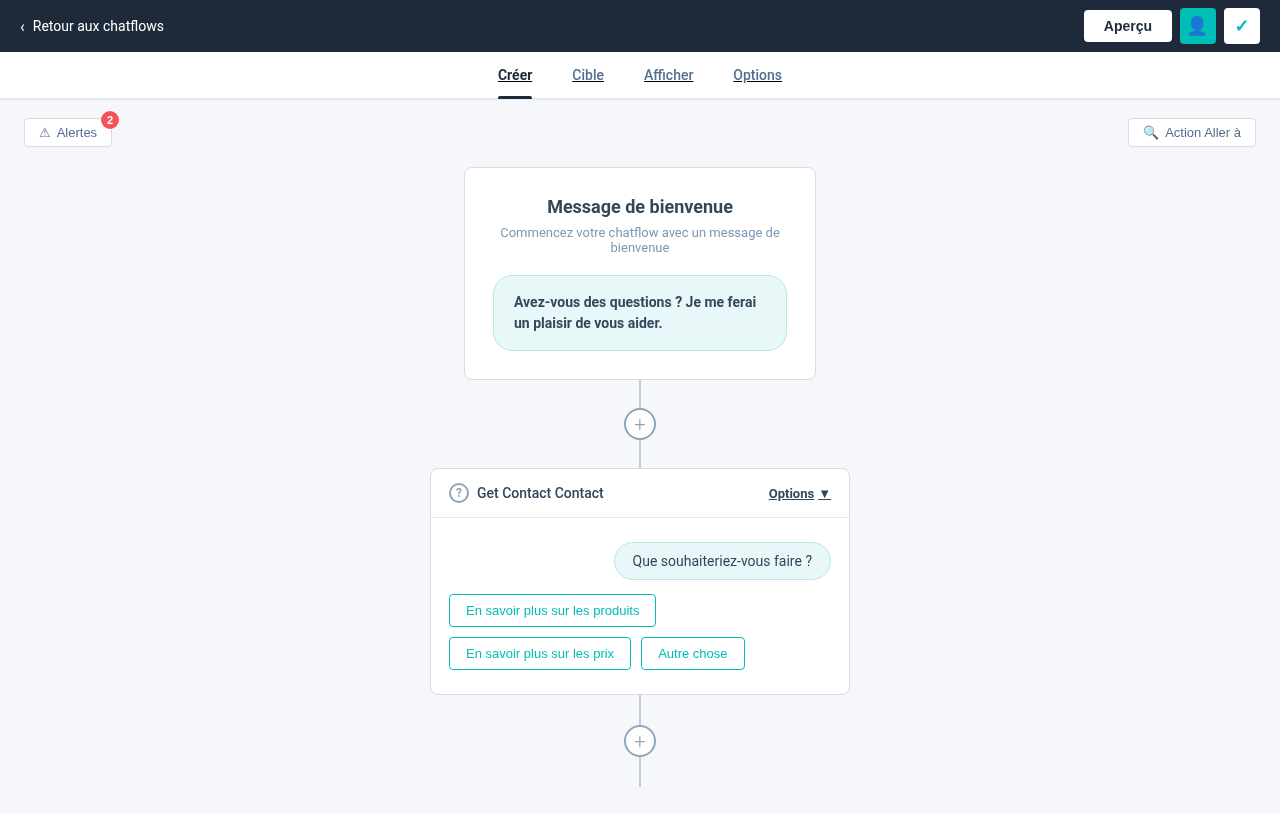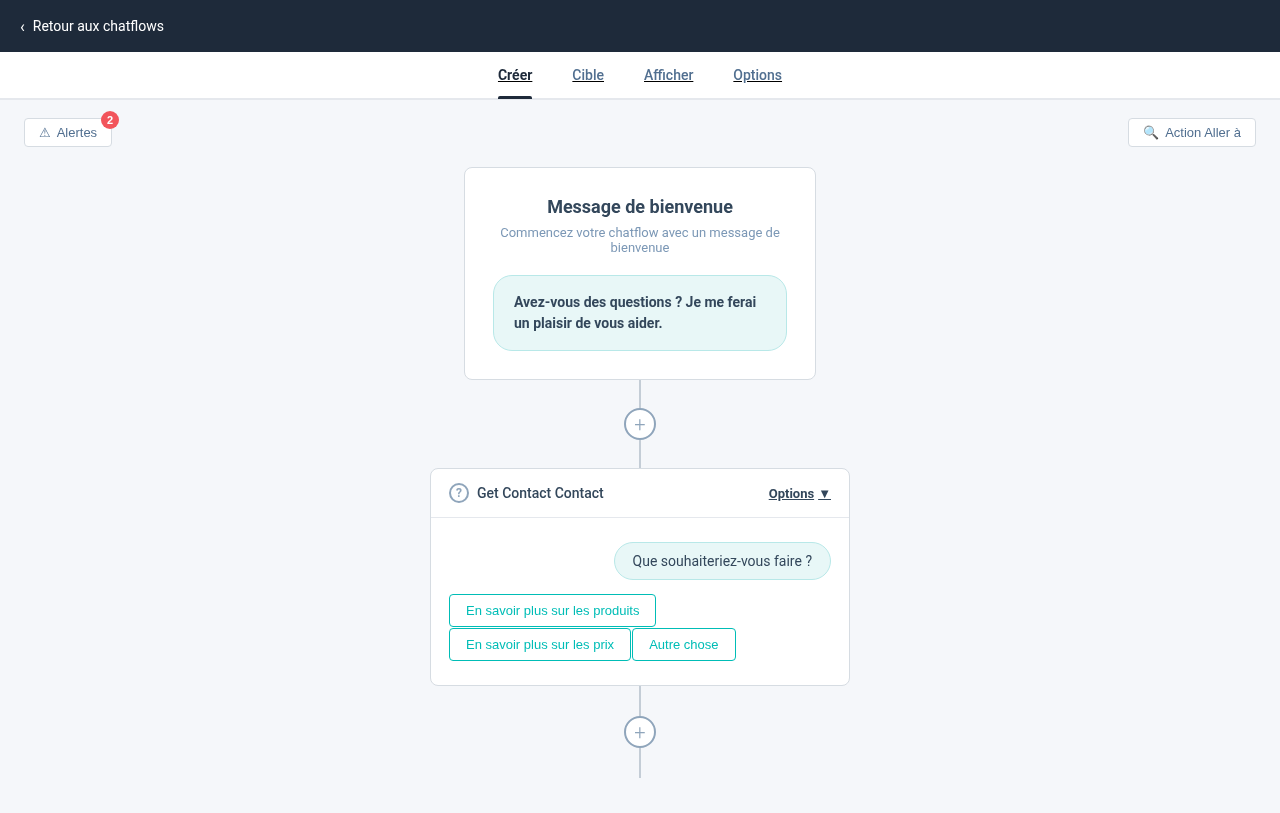--- a/index.html
+++ b/index.html
@@ -284,21 +284,21 @@
       background: #e8f7f7;
       border: 1px solid #b8e8e8;
       border-radius: 20px;
       padding: 10px 18px;
       font-size: 14px;
       color: #33475b;
     }
     .answer-buttons {
       display: flex;
       flex-wrap: wrap;
-      gap: 1px;
+      gap: 10px;
     }
     .answer-btn {
       border: 1.5px solid #00bdb6;
       border-radius: 4px;
       padding: 8px 16px;
       font-size: 13px;
       color: #00bdb6;
       background: #fff;
       cursor: pointer;
     }
@@ -310,20 +310,29 @@
     }
   </style>
 </head>
 <body>
 
 <nav class="top-nav">
   <a class="back-link">
     <span class="back-arrow">‹</span>
     <span>Retour aux chatflows</span>
   </a>
+  <div class="nav-right">
+    <button class="apercu-btn">Aperçu</button>
+    <button class="teal-icon-btn">
+      <span>👤</span>
+    </button>
+    <button class="check-btn">
+      <span>✓</span>
+    </button>
+  </div>
 </nav>
 
 <div class="tabs-bar">
   <div class="tab-item active">Créer</div>
   <div class="tab-item">Cible</div>
   <div class="tab-item">Afficher</div>
   <div class="tab-item">Options</div>
 </div>
 
 <div class="toolbar-row">

